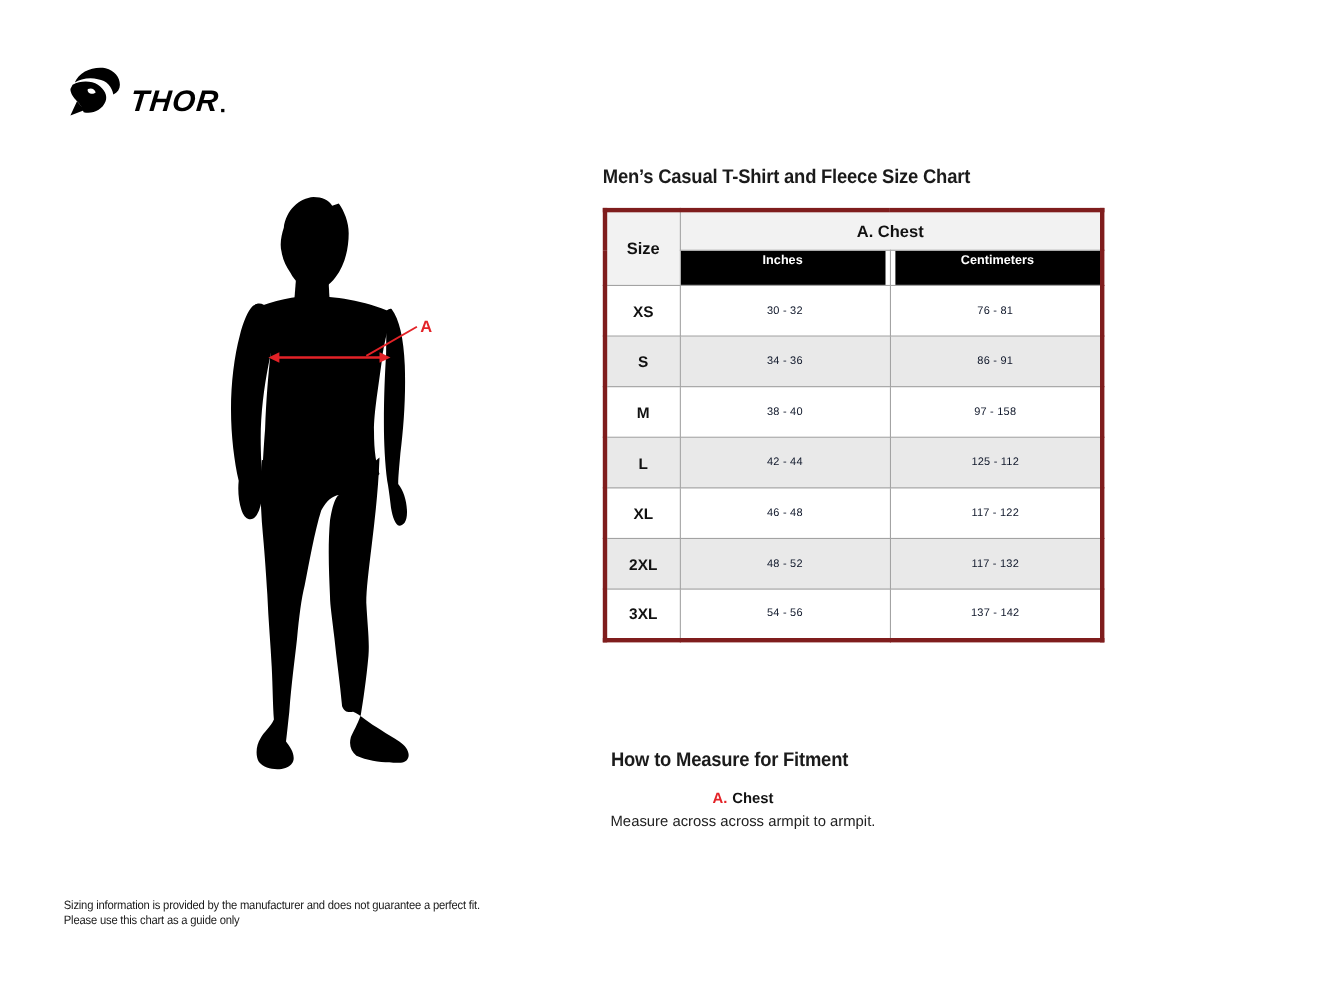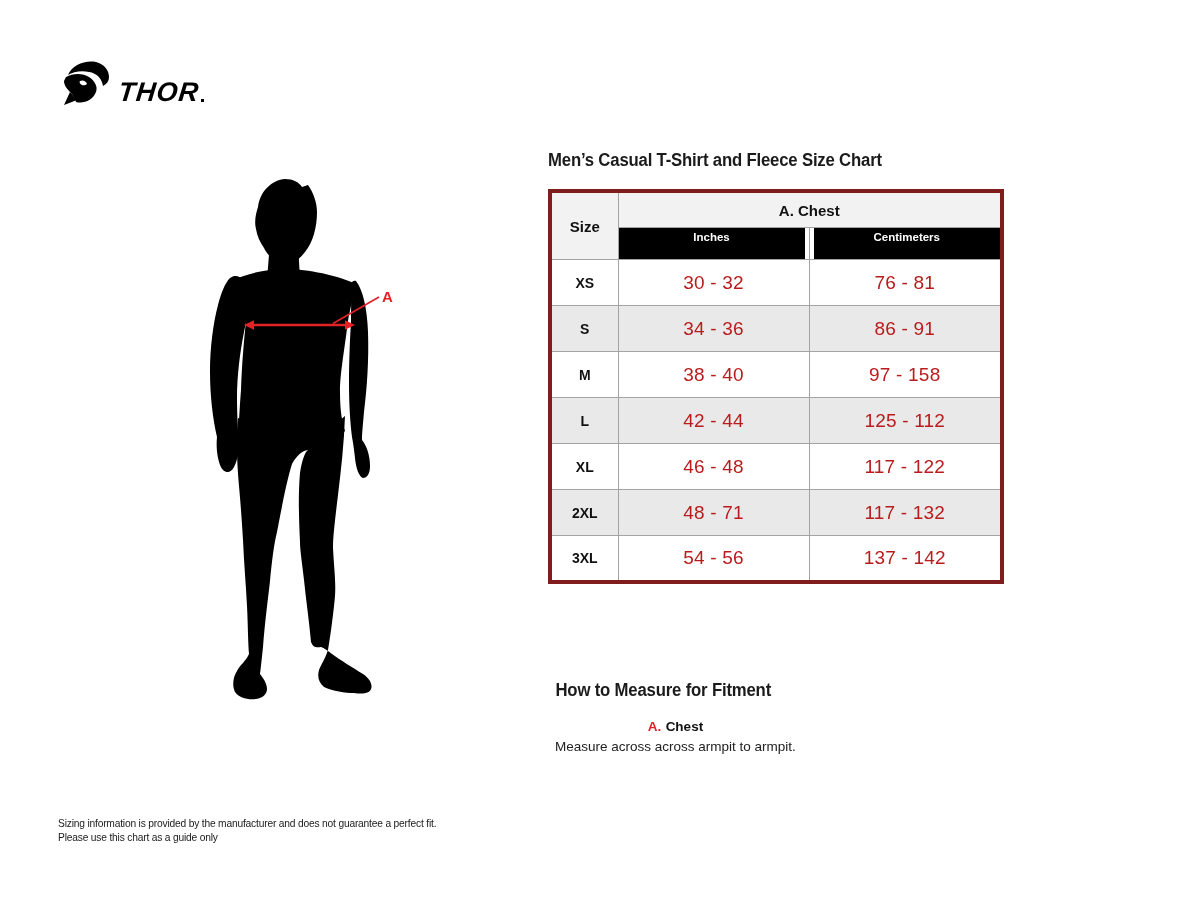--- a/index.html
+++ b/index.html
@@ -22,21 +22,21 @@
   }
   th.size-h{background:#f2f2f2;font-size:15px;font-weight:bold;color:#111;}
   th.group-h{background:#f2f2f2;font-size:15px;font-weight:bold;color:#111;height:34px;}
   tr.subhead th{height:19px;background:#ffffff;border-top:1px solid #a3a3a3;}
   .bar{background:#000;color:#fff;font-size:11.5px;font-weight:bold;height:31px;line-height:19px;}
   .bar-inches{margin-right:4px;}
   .bar-cm{margin-left:4px;}
   tbody tr{height:46px;}
   tbody tr.alt{background:#e9e9e9;}
   td.size-cell{font-size:14px;font-weight:bold;color:#111;}
-  td.val-cell{font-size:19px;color:#b91c1c;letter-spacing:.2px;}
+  td.val-cell{font-size:10px;color:#0f172a;letter-spacing:.2px;}
 
   .howto{left:548px;top:680px;text-align:center;}
   .howto-title{font-size:18px;font-weight:bold;color:#1b1b1b;}
   .howto-item{margin:16px 0 0 7px;}
   .howto-key{color:#e32227;font-weight:bold;font-size:13.5px;}
   .howto-name{color:#111;font-weight:bold;font-size:13.5px;margin-top:18px;}
   .howto-desc{margin-top:4px;font-size:13.5px;color:#222;}
 
   .footnote{left:58px;top:816px;font-size:11px;line-height:14px;color:#1a1a1a;}
 </style>
@@ -125,21 +125,21 @@
         <td class="val-cell">42 - 44</td>
         <td class="val-cell">125 - 112</td>
       </tr>
       <tr>
         <td class="size-cell">XL</td>
         <td class="val-cell">46 - 48</td>
         <td class="val-cell">117 - 122</td>
       </tr>
       <tr class="alt">
         <td class="size-cell">2XL</td>
-        <td class="val-cell">48 - 71</td>
+        <td class="val-cell">48 - 52</td>
         <td class="val-cell">117 - 132</td>
       </tr>
       <tr>
         <td class="size-cell">3XL</td>
         <td class="val-cell">54 - 56</td>
         <td class="val-cell">137 - 142</td>
       </tr>
     </tbody>
   </table>
 

